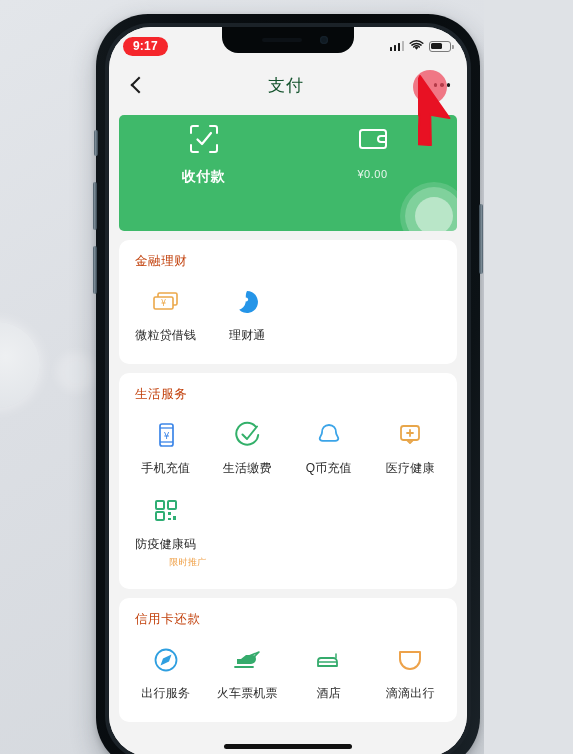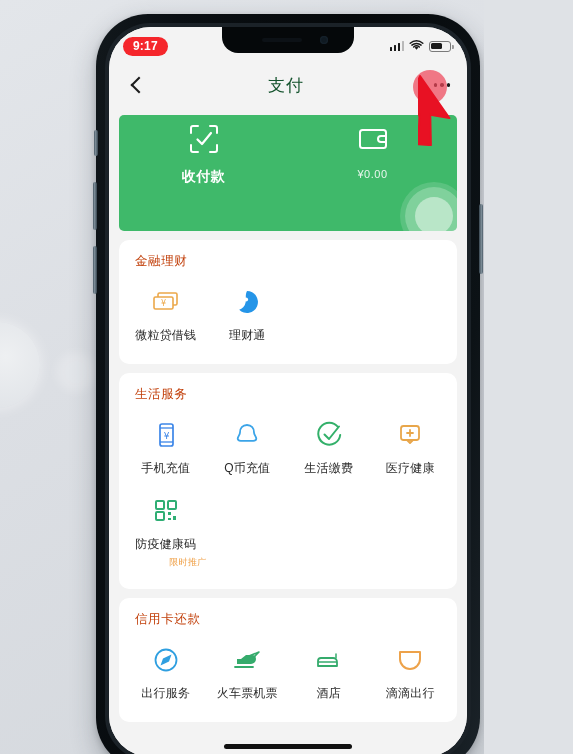--- a/index.html
+++ b/index.html
@@ -487,34 +487,34 @@
                     <path d="M6 21 h13" stroke="#3c86e8" stroke-width="1.3"></path>
                     <text x="12.5" y="18" font-size="9" fill="#3c86e8" text-anchor="middle" font-family="DejaVu Sans, sans-serif">¥</text>
                   </svg>
                 </div>
                 <div class="cell-label">手机充值</div>
               </div>
 
               <div class="cell">
                 <div class="cell-icon">
                   <svg width="28" height="28" viewBox="0 0 28 28">
-                    <path d="M14 4 c4.5 0 7 3.4 7 7.4 c0 2.4 2.3 4.3 2.3 6.2 c0 1.4 -1.2 2.2 -3 2.2 h-12.6 c-1.8 0 -3 -0.8 -3 -2.2 c0 -1.9 2.3 -3.8 2.3 -6.2 C7 7.4 9.5 4 14 4 Z" stroke="#3ba4e8" stroke-width="1.8" fill="none" stroke-linejoin="round"></path>
-                  </svg>
-                </div>
-                <div class="cell-label">Q币充值</div>
-              </div>
-
-              <div class="cell">
-                <div class="cell-icon">
-                  <svg width="28" height="28" viewBox="0 0 28 28">
                     <path d="M23 6 a11 11 0 1 0 2.2 8" stroke="#33b06a" stroke-width="2" fill="none" stroke-linecap="round"></path>
                     <path d="M9.5 13.5 L14 18 L24 5.5" stroke="#33b06a" stroke-width="2" fill="none" stroke-linecap="round" stroke-linejoin="round"></path>
                   </svg>
                 </div>
                 <div class="cell-label">生活缴费</div>
+              </div>
+
+              <div class="cell">
+                <div class="cell-icon">
+                  <svg width="28" height="28" viewBox="0 0 28 28">
+                    <path d="M14 4 c4.5 0 7 3.4 7 7.4 c0 2.4 2.3 4.3 2.3 6.2 c0 1.4 -1.2 2.2 -3 2.2 h-12.6 c-1.8 0 -3 -0.8 -3 -2.2 c0 -1.9 2.3 -3.8 2.3 -6.2 C7 7.4 9.5 4 14 4 Z" stroke="#3ba4e8" stroke-width="1.8" fill="none" stroke-linejoin="round"></path>
+                  </svg>
+                </div>
+                <div class="cell-label">Q币充值</div>
               </div>
 
 
 
               <div class="cell">
                 <div class="cell-icon">
                   <svg width="28" height="26" viewBox="0 0 28 26">
                     <rect x="5" y="4" width="18" height="14" rx="2.5" stroke="#e8a64a" stroke-width="1.8" fill="none"></rect>
                     <path d="M14 8 v6 M11 11 h6" stroke="#e8a64a" stroke-width="1.8" stroke-linecap="round"></path>
                     <path d="M11 18 l3 3 l3 -3" stroke="#e8a64a" stroke-width="1.8" fill="none" stroke-linecap="round" stroke-linejoin="round"></path>

